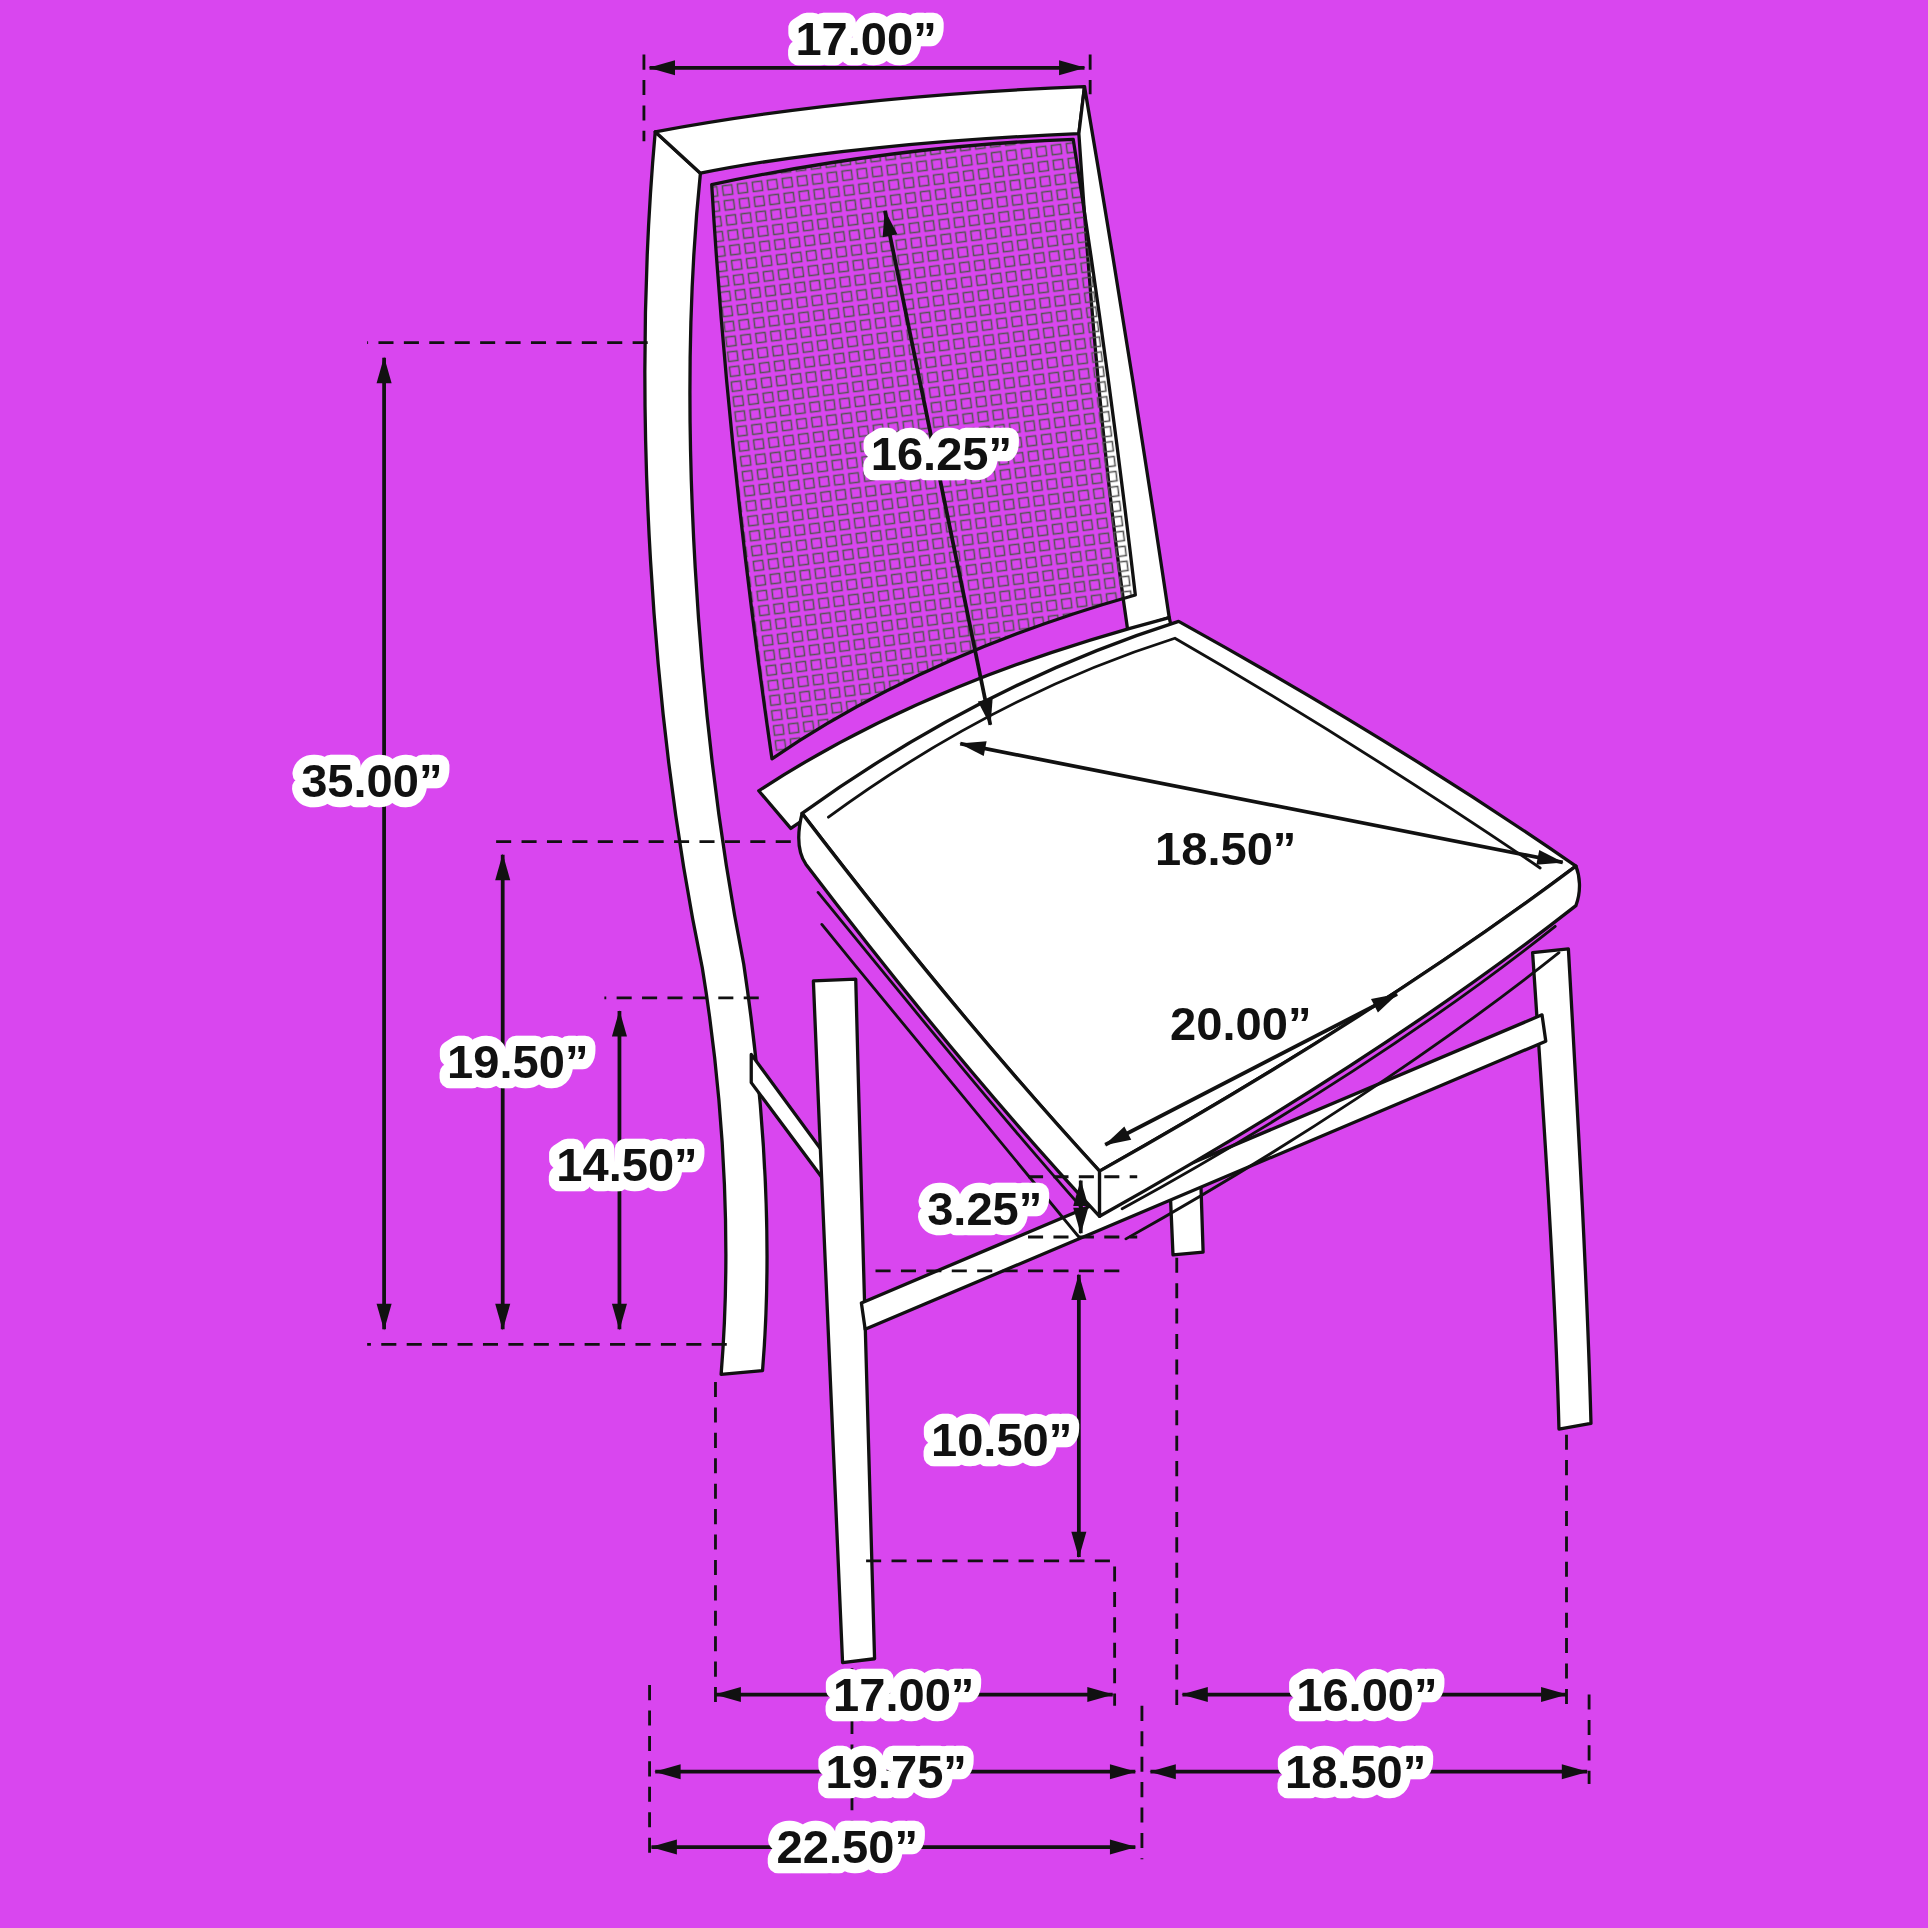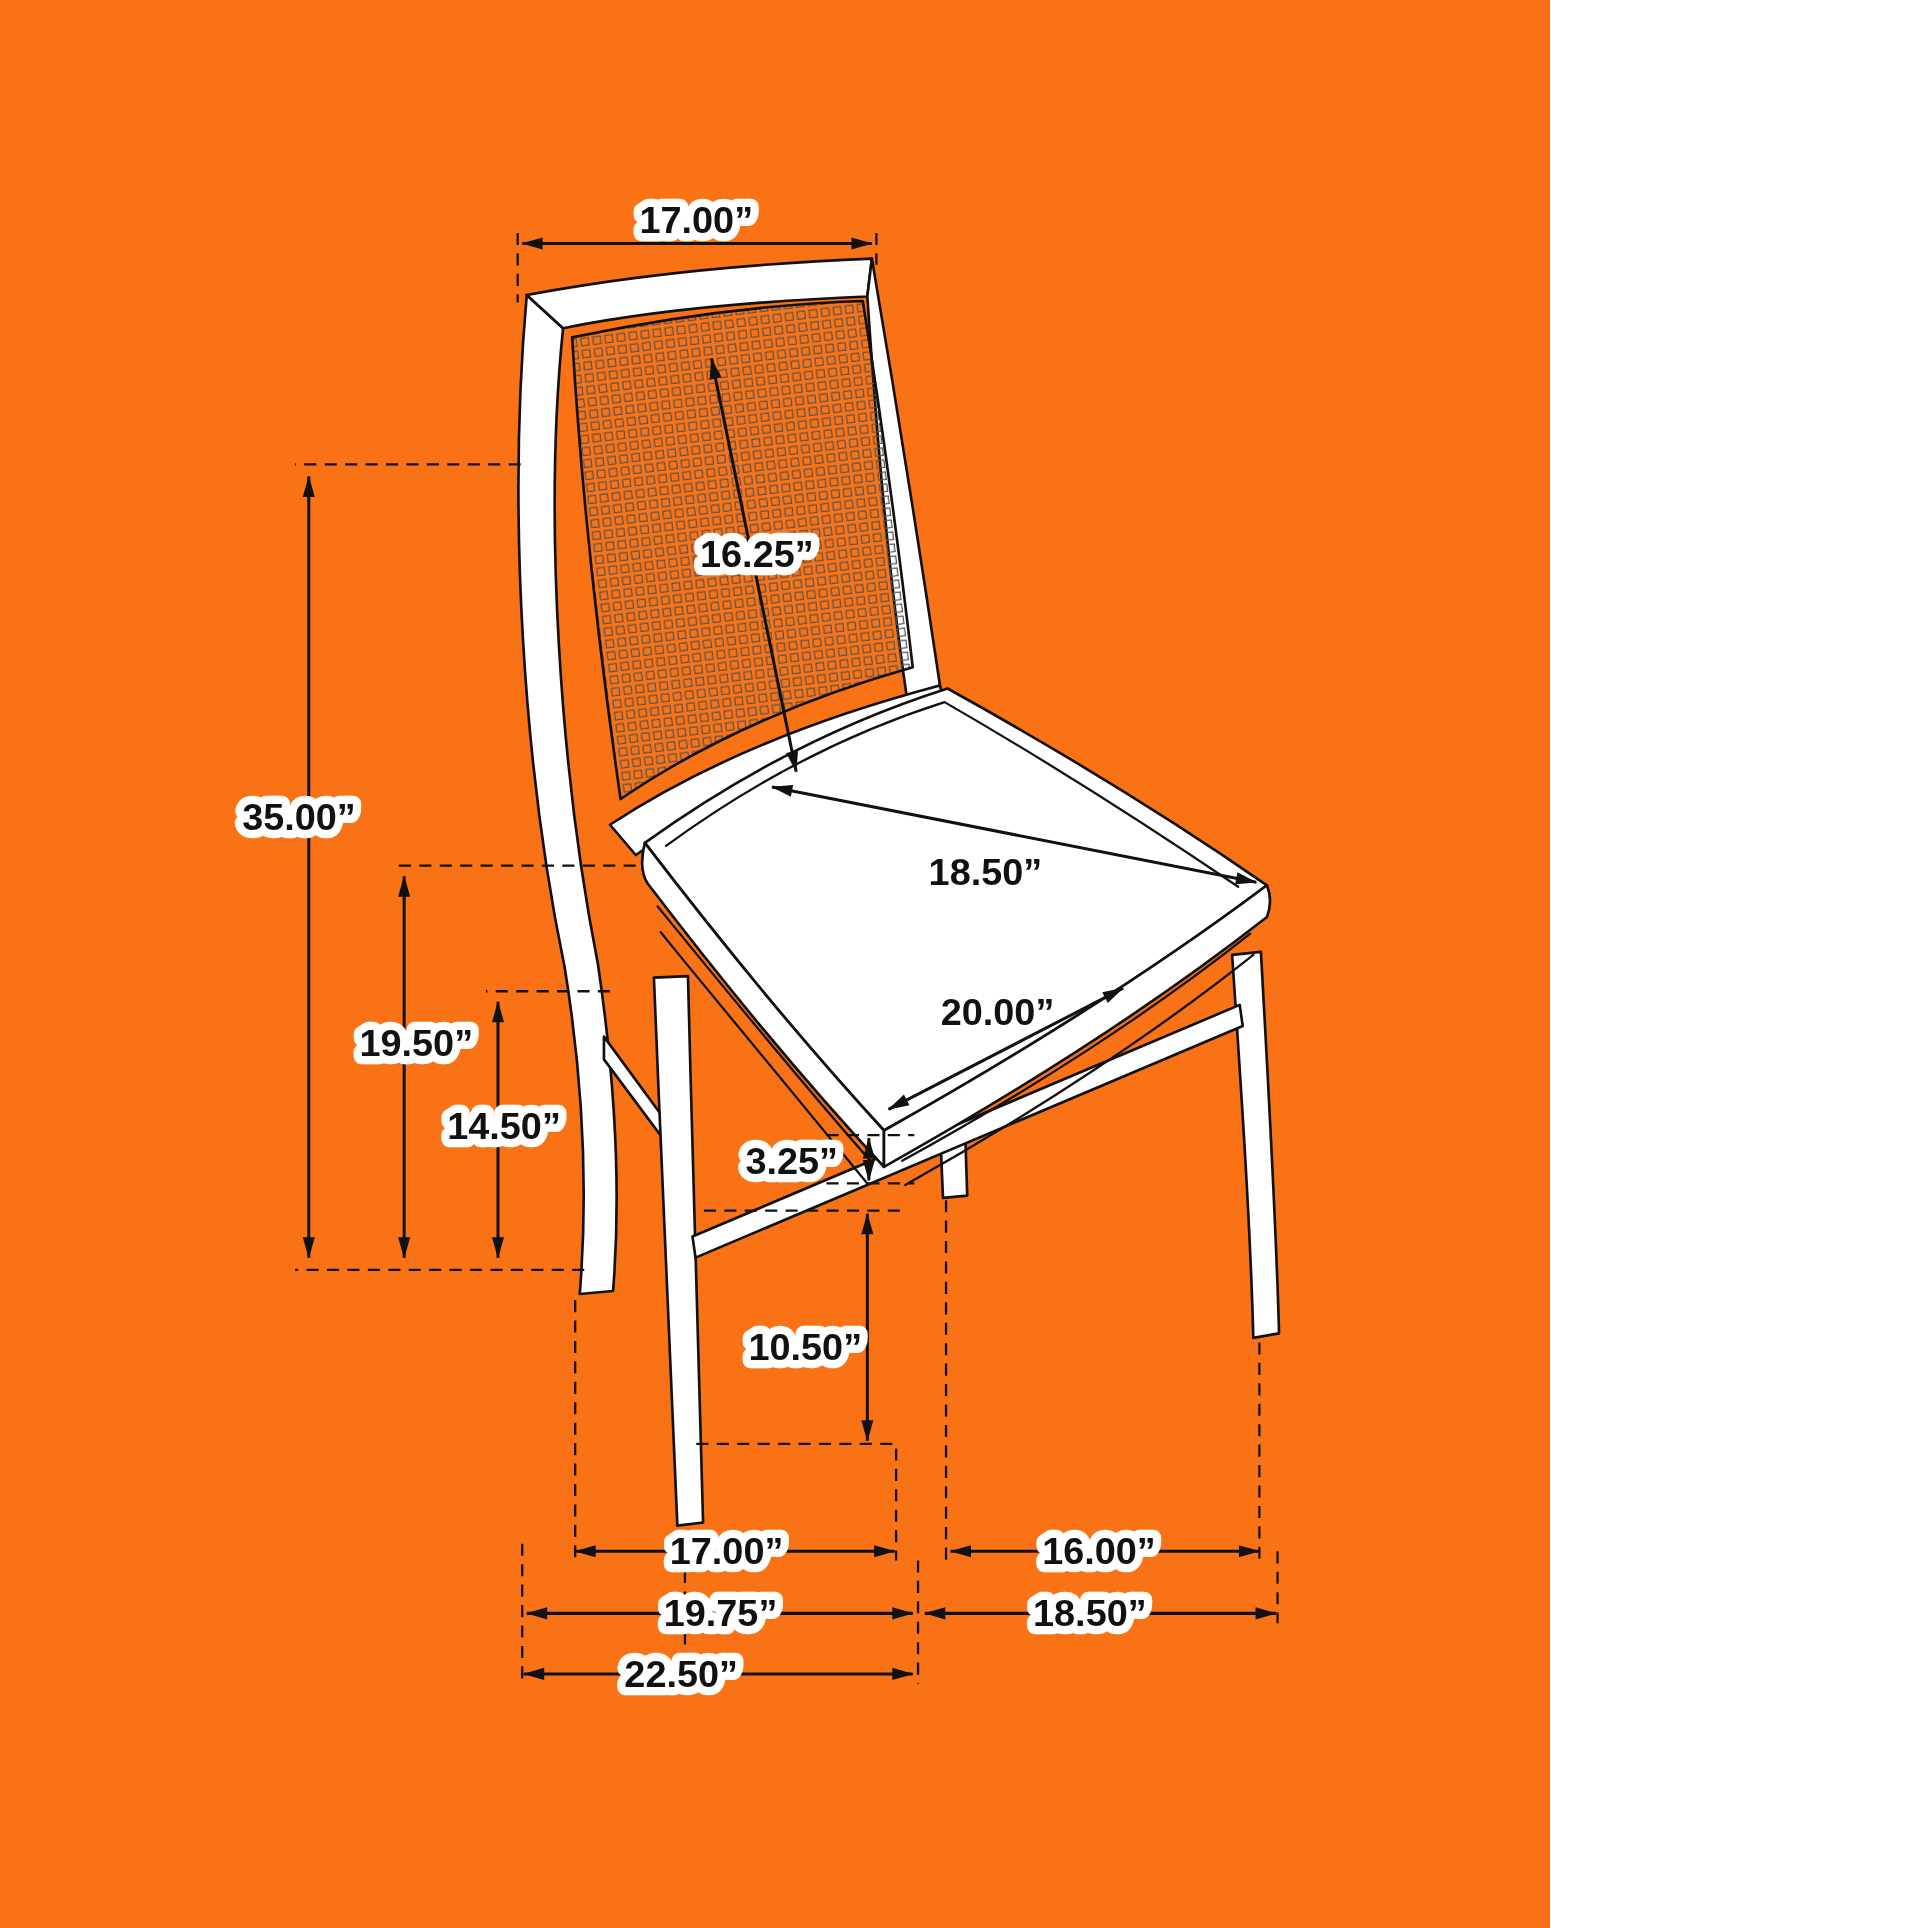--- a/index.html
+++ b/index.html
@@ -2,23 +2,23 @@
 <html style="font-size:15px"><head>
 <meta charset="utf-8">
 <style>
   html, body {
     margin: 0;
     padding: 0;
     background: #ffffff;
   }
   .stage {
     position: relative;
-    width: 1550px;
+    width: 1928px;
     height: 1928px;
-    background: #f97316;
+    background: #d946ef;
     font-family: "Liberation Sans", sans-serif;
     overflow: hidden;
   }
   svg { display: block; width: 100%; height: 100%; }
 
   .part {
     stroke: #111111;
     stroke-width: 3.5;
     fill: #ffffff;
     stroke-linejoin: round;

